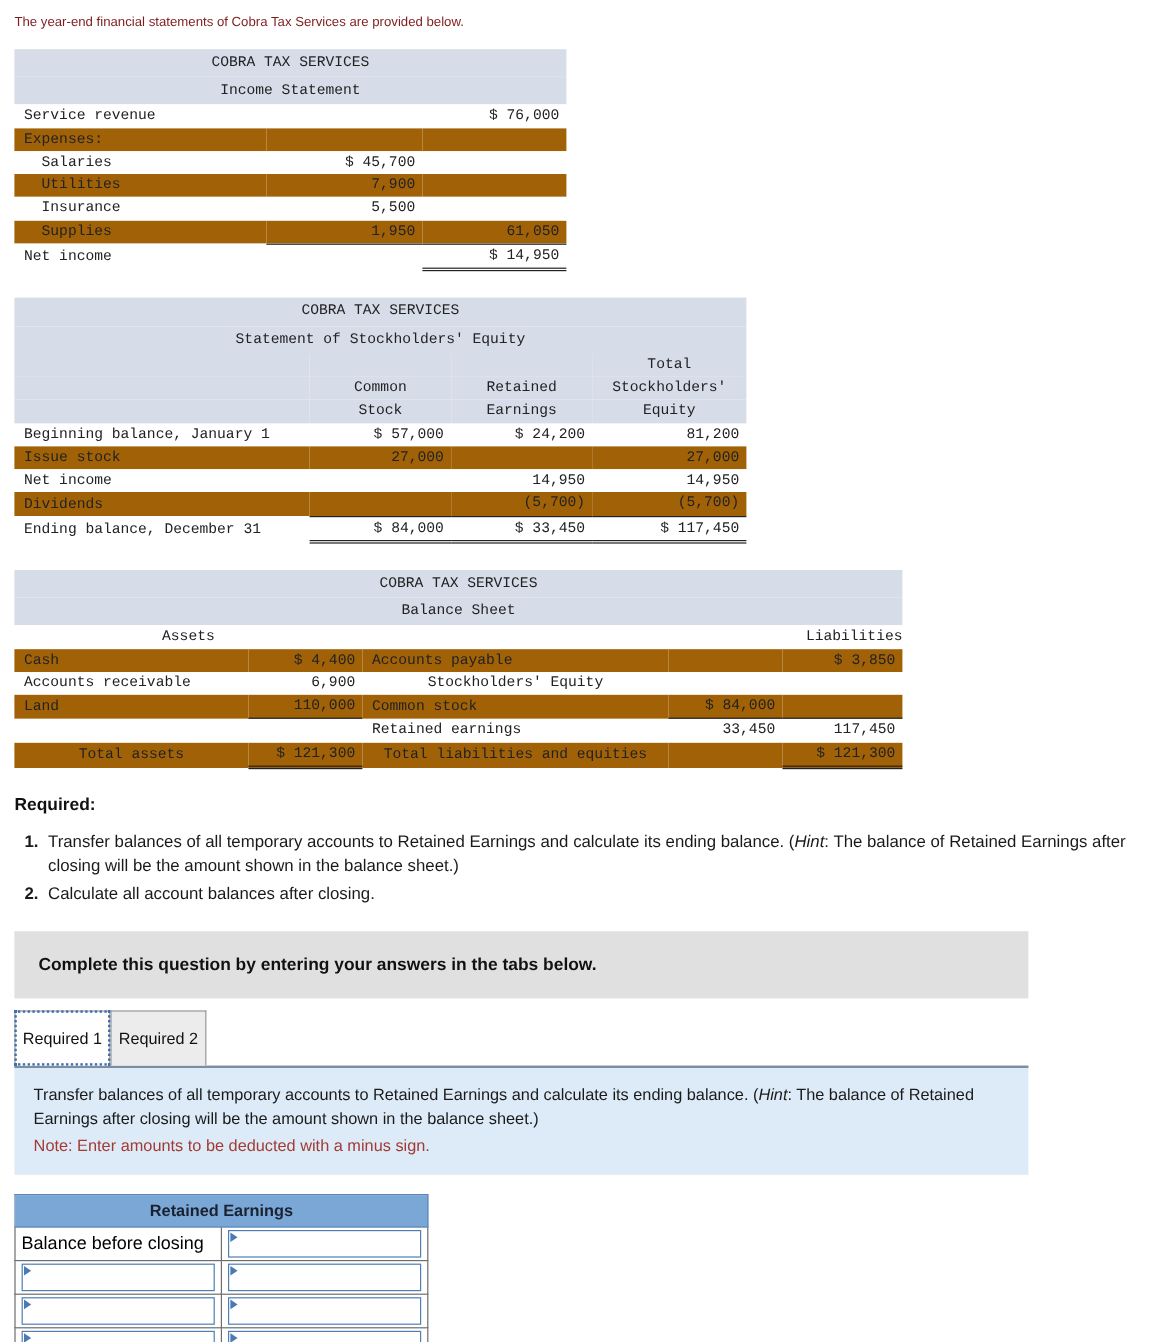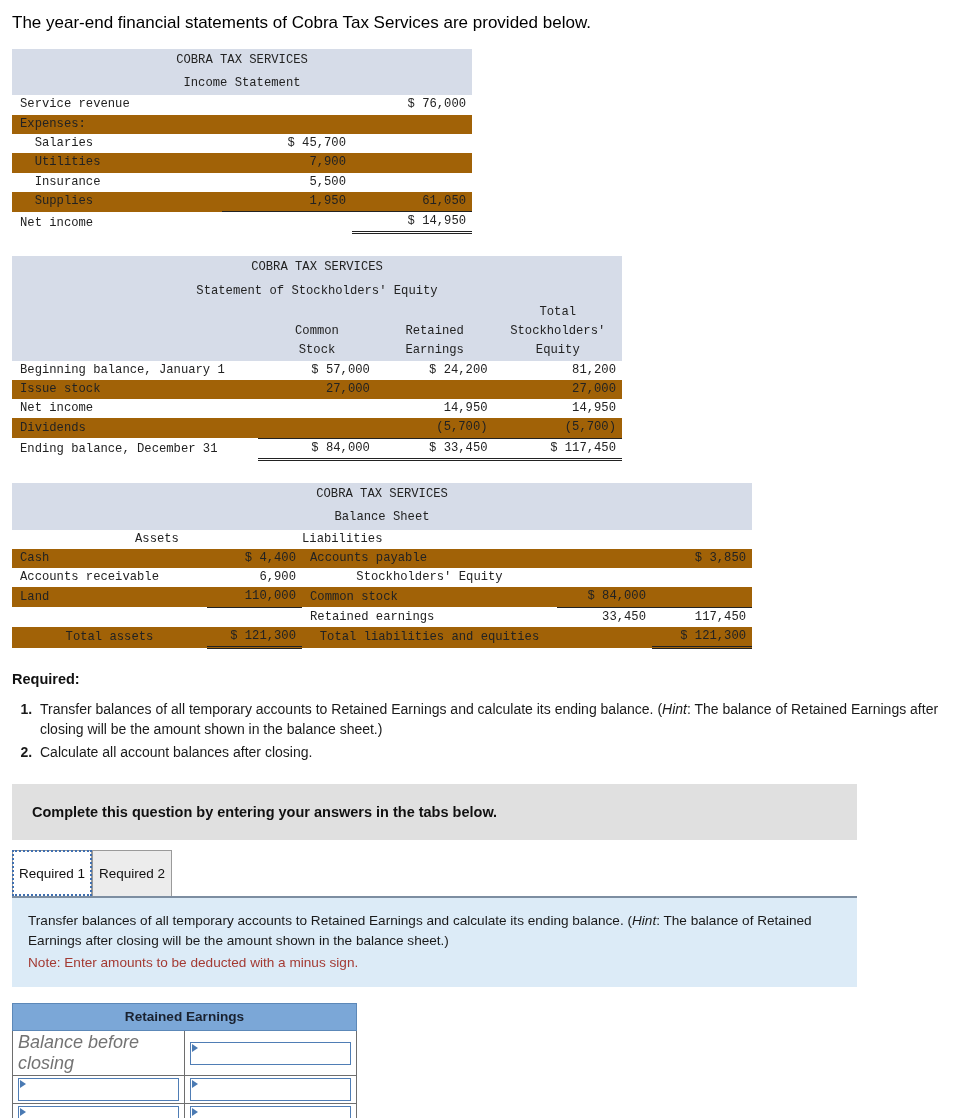--- a/index.html
+++ b/index.html
@@ -10,22 +10,22 @@
     background: #ffffff;
     font-family: "Liberation Sans", sans-serif;
     font-size: 13.5px;
     color: #1a1a1a;
     -webkit-font-smoothing: antialiased;
   }
   .page { position: relative; width: 958px; padding: 0; }
 
   
   .intro {
-    font-size: 17px;
-    color: #000000;
+    font-size: 11px;
+    color: #7f1d1d;
     padding: 12px 0 0 12px;
     line-height: 1.35;
   }
 
   
   .fin {
     font-family: "Liberation Mono", "DejaVu Sans Mono", monospace;
     font-size: 12.2px;
     color: #222;
     border-collapse: collapse;
@@ -136,21 +136,21 @@
     padding: 5px 0 6px 0;
     border: 1px solid #5c88b8;
   }
   table.answer td {
     border: 1px solid #6e6e6e;
     height: 23px;
     padding: 1px 5px;
     background: #ffffff;
     vertical-align: middle;
   }
-  td.lblcell { width: 197px; font-size: 18px; color: #737373; font-style: italic; }
+  td.lblcell { width: 197px; font-size: 15px; color: #000000; }
   td.valcell { width: 148px; }
 
   
   .inpbox {
     position: relative;
     border: 1px solid #4f7db5;
     height: 23px;
     background: #fff;
   }
   .inpbox::before {
@@ -298,21 +298,21 @@
     </colgroup>
     <tbody>
       <tr class="hdrband">
         <td colspan="5">COBRA TAX SERVICES</td>
       </tr>
       <tr class="hdrband">
         <td colspan="5">Balance Sheet</td>
       </tr>
       <tr class="plain">
         <td colspan="2" style="text-align:center">Assets</td>
-        <td colspan="3" style="text-align:left">Liabilities</td>
+        <td colspan="3" style="text-align:right">Liabilities</td>
       </tr>
       <tr class="alt">
         <td class="lbl">Cash</td>
         <td class="num">$ 4,400</td>
         <td class="lbl">Accounts payable</td>
         <td class="num"></td>
         <td class="num">$ 3,850</td>
       </tr>
       <tr class="plain">
         <td class="lbl">Accounts receivable</td>

